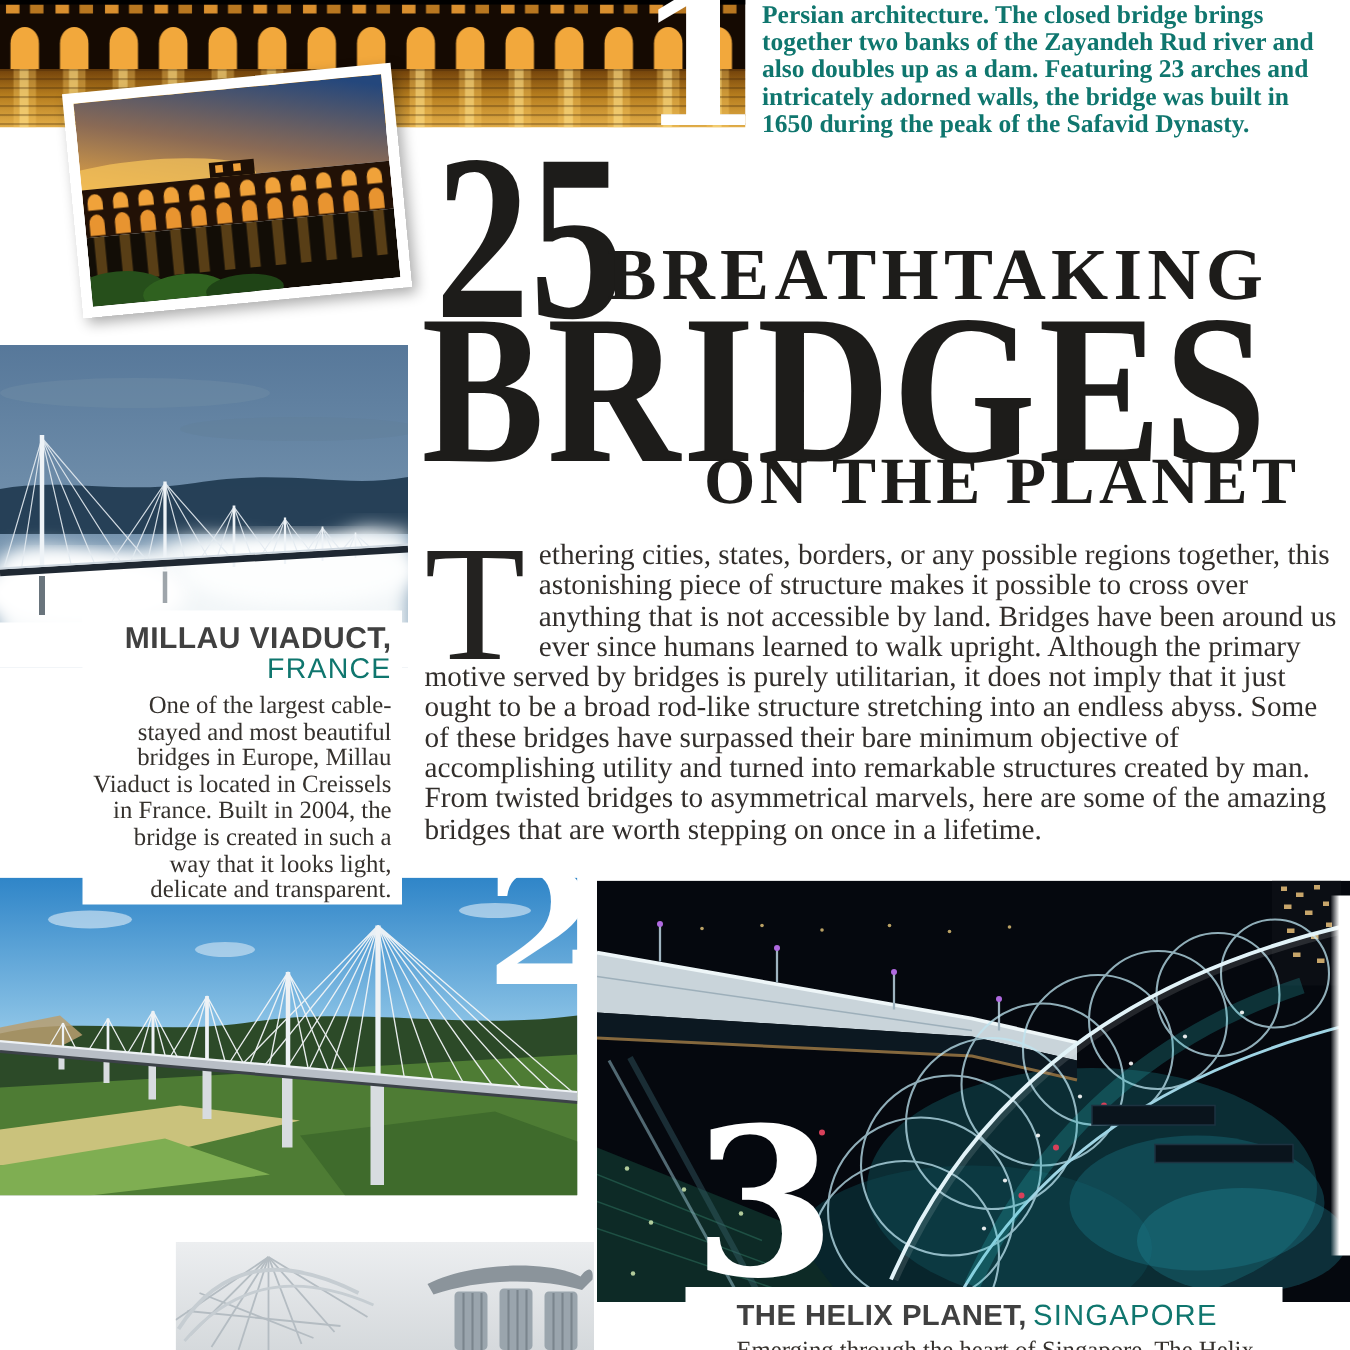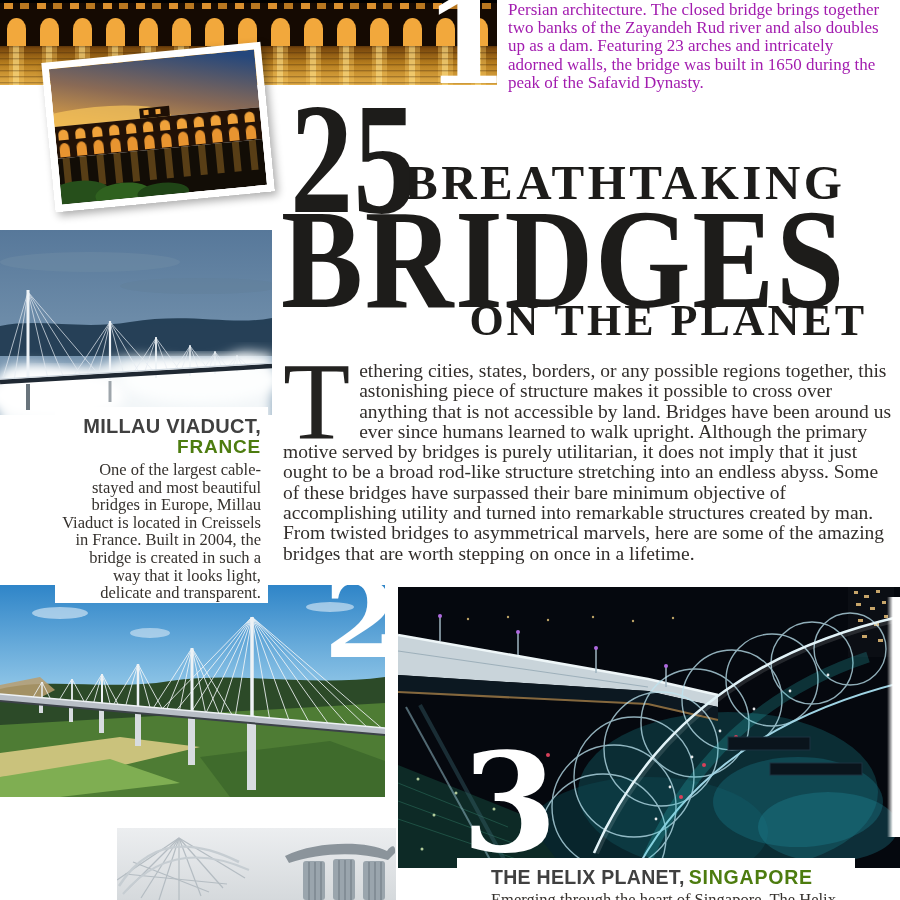--- a/index.html
+++ b/index.html
@@ -29,32 +29,32 @@
   
   .hl{position:absolute;color:#1d1c1a;font-weight:700;line-height:1;white-space:nowrap;}
   .hl-count{left:290px;top:80px;font-size:158px;transform:scaleX(.8);transform-origin:left top;}
   .hl-word1{left:405px;top:158px;font-size:49px;letter-spacing:3.5px;}
   .hl-word2{left:281px;top:188px;font-size:142px;letter-spacing:2px;
             transform:scaleX(.865);transform-origin:left top;}
   .hl-word3{right:33px;top:299px;font-size:44px;letter-spacing:3px;}
 
   
   .khaju-text{position:absolute;left:508px;top:1px;width:384px;
-              font-size:17px;line-height:18.2px;color:#a21caf;}
+              font-size:17px;line-height:18.2px;color:#0f766e;font-weight:bold;}
   .intro{position:absolute;left:283px;top:361px;width:612px;
          font-size:19.5px;line-height:20.3px;color:#322e2b;}
   .dropcap{float:left;font-size:110px;line-height:78px;padding:2px 9px 0 0;
            color:#232220;}
   .cap-box{position:absolute;background:#fff;z-index:6;}
   .cap-millau{left:55px;top:407px;width:213px;height:196px;padding:9px 7px 0 6px;
               box-sizing:border-box;text-align:right;}
   .cap-title{font-family:"Liberation Sans",sans-serif;font-weight:700;font-size:20px;
              letter-spacing:.3px;color:#404040;line-height:1.05;}
-  .cap-country{font-family:"Liberation Sans",sans-serif;font-weight:700;font-size:19px;
-               letter-spacing:.8px;color:#4d7c0f;line-height:1.05;}
+  .cap-country{font-family:"Liberation Sans",sans-serif;font-weight:400;font-size:19px;
+               letter-spacing:.8px;color:#0f766e;line-height:1.05;}
   .cap-millau .cap-body{margin-top:4px;font-size:16.5px;line-height:17.6px;color:#35312d;}
   .cap-helix{left:457px;top:858px;width:398px;height:42px;padding:9px 0 0 34px;
              box-sizing:border-box;text-align:left;}
   .cap-helix .cap-title,.cap-helix .cap-country{display:inline;font-size:19.5px;}
   .cap-helix .cap-body{margin-top:3px;font-size:16.5px;line-height:18px;color:#35312d;}
 </style>
 </head>
 <body>
 
 <div class="page">

